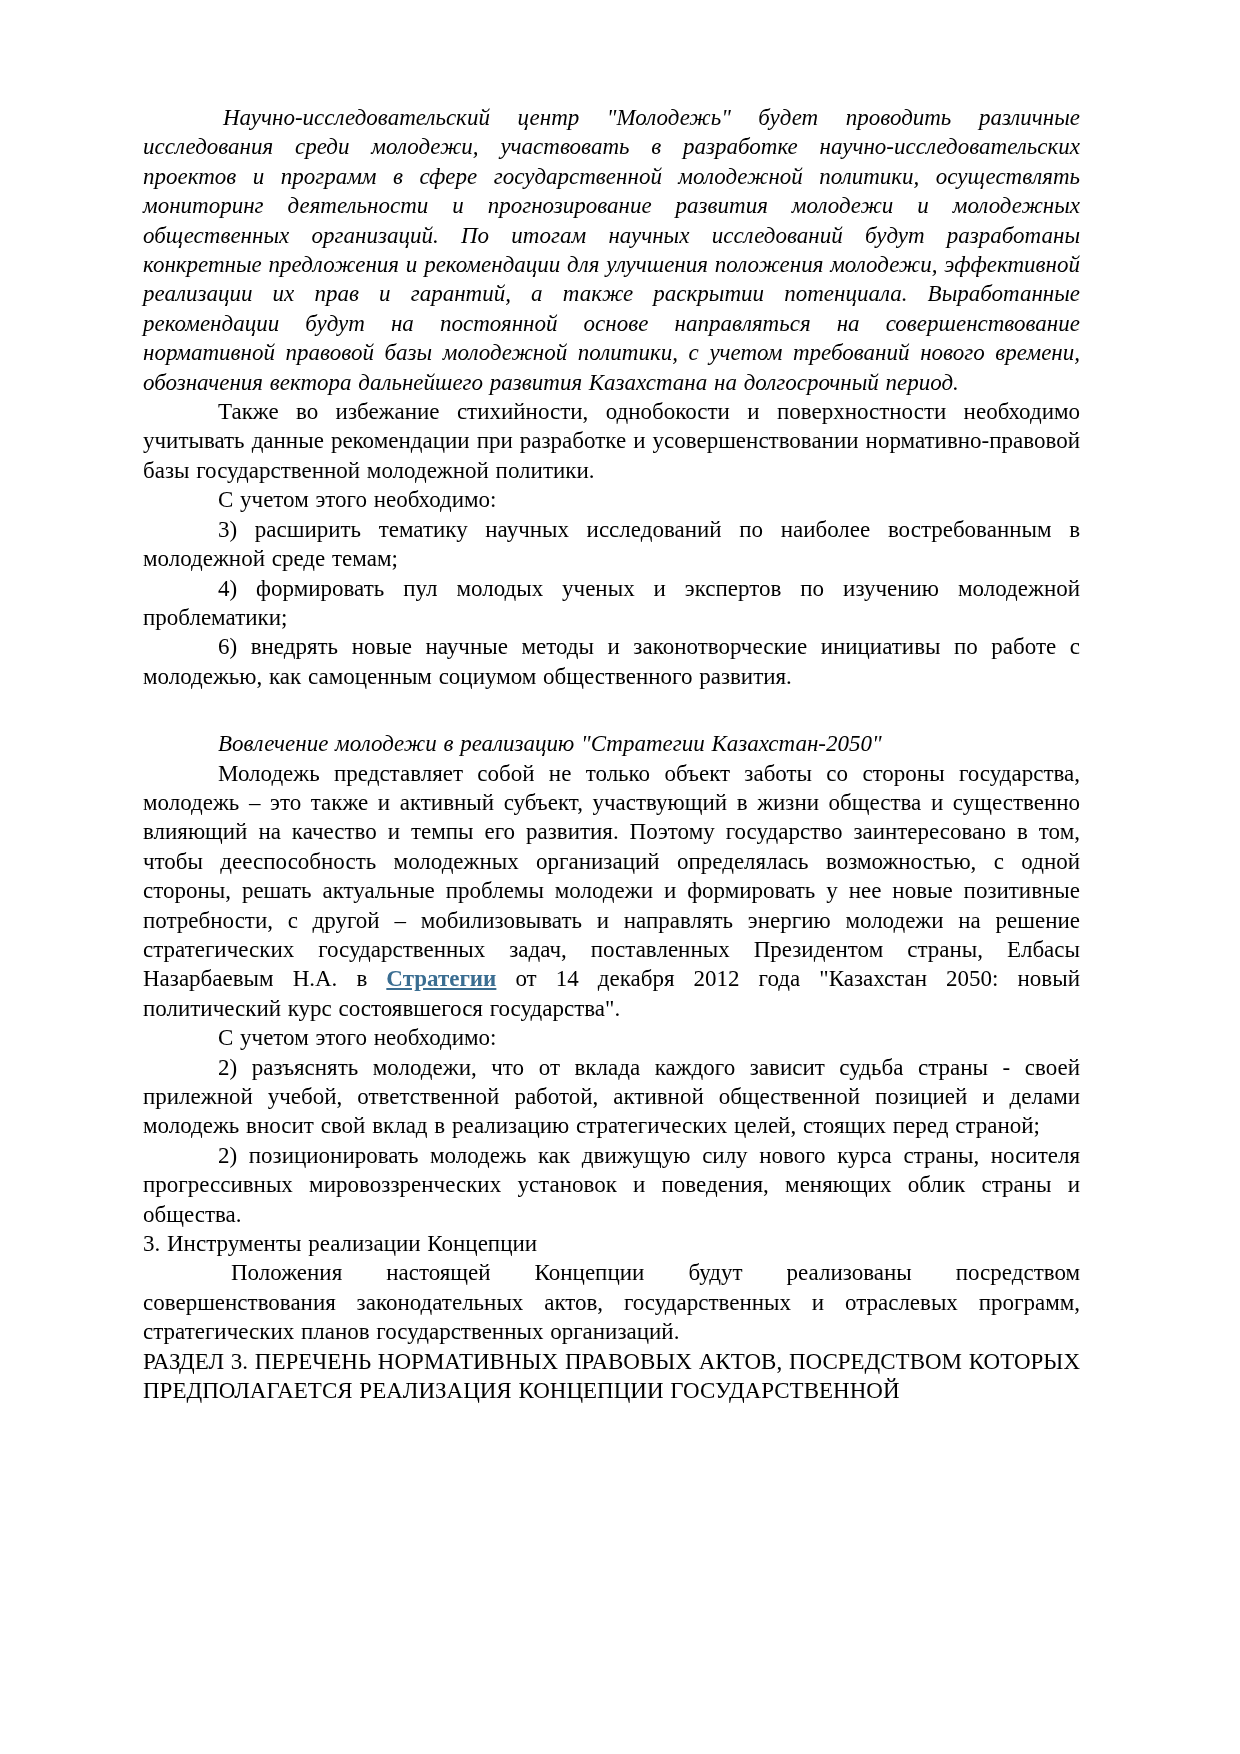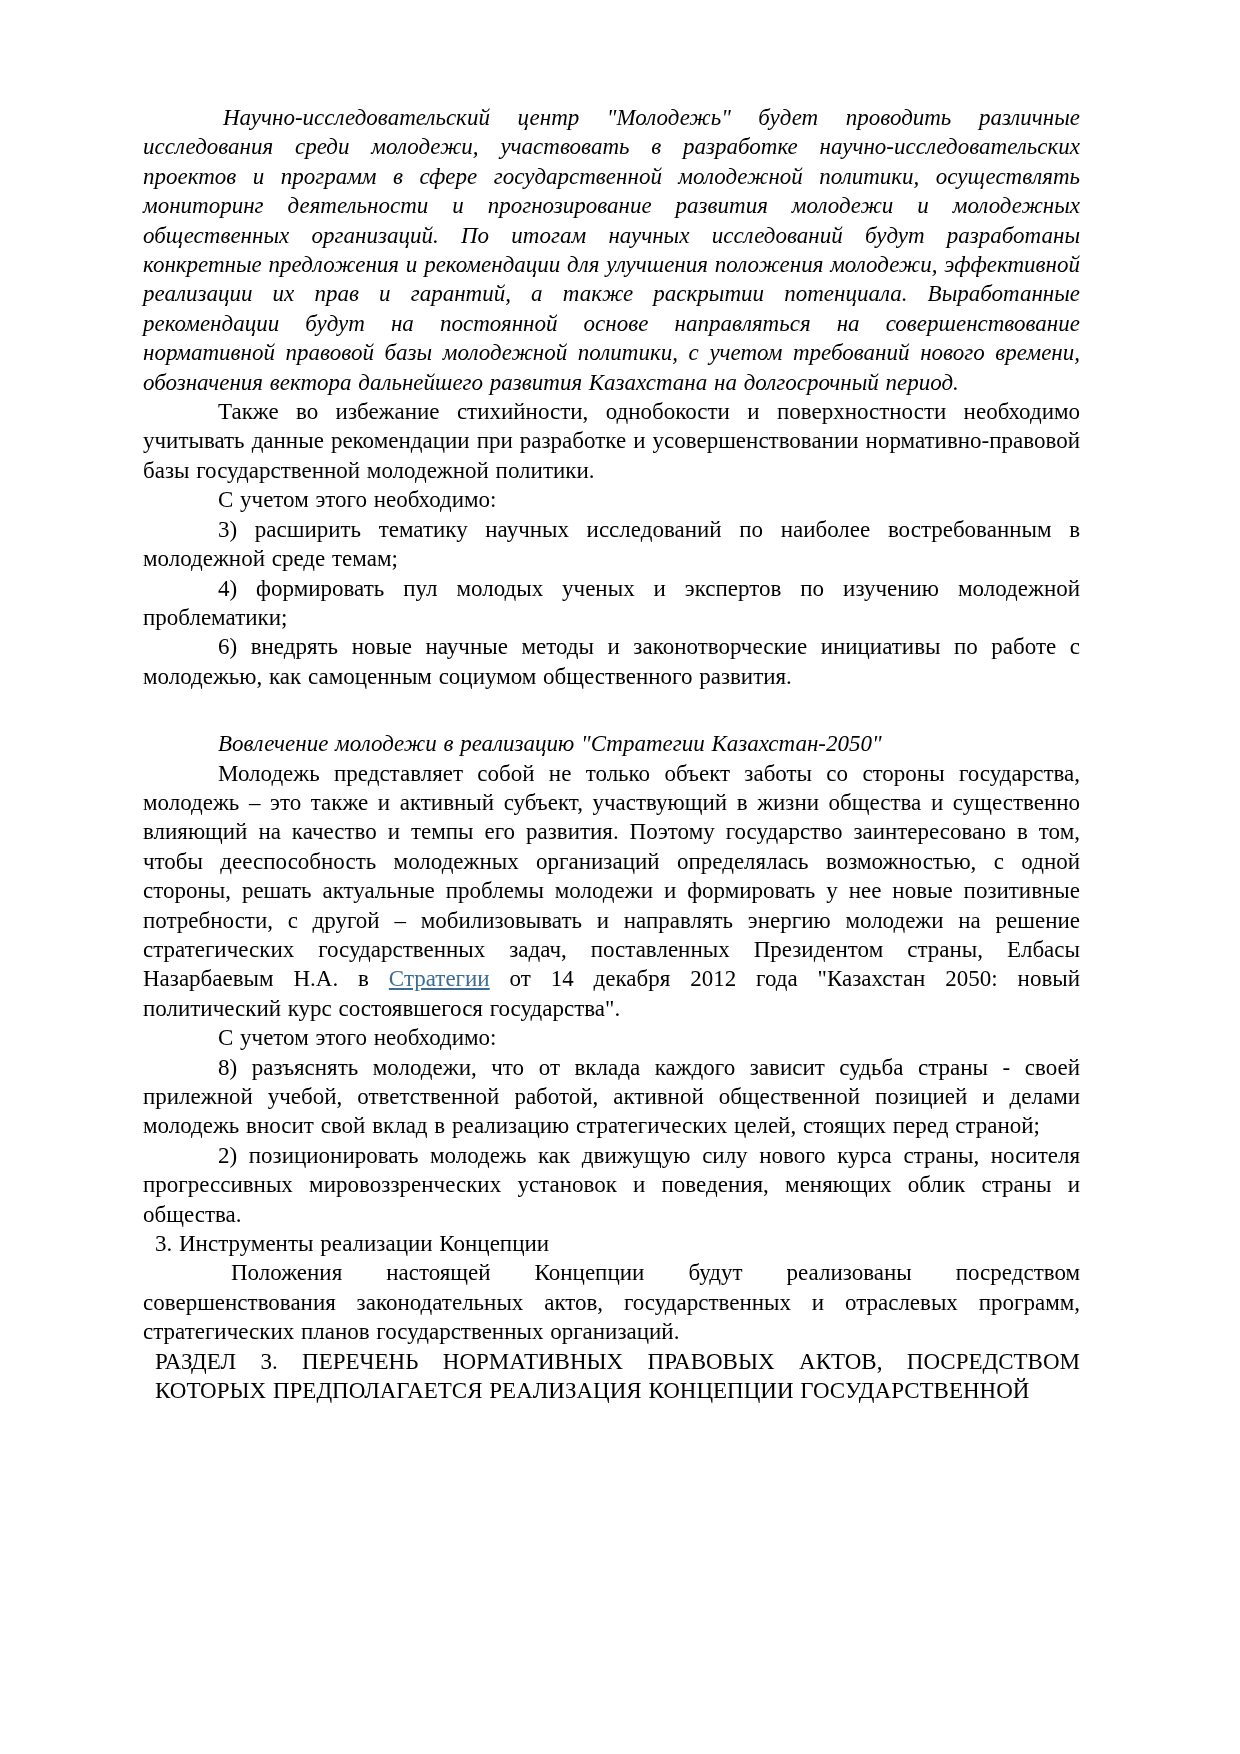--- a/index.html
+++ b/index.html
@@ -22,26 +22,27 @@
     font-size: 23px;
     line-height: 29.4px;
     color: #000000;
     text-align: justify;
     text-align-last: left;
     word-spacing: 1px;
   }
   .indent    { text-indent: 75px; }
   .indent-lg { text-indent: 80px; font-style: italic; }
   .indent-xl { text-indent: 88px; }
-  .no-indent { text-indent: 0; margin-left: 12px; }
+  .no-indent { text-indent: 0; }
   .italic    { font-style: italic; margin-top: 38px; }
   a.doc-link {
     color: var(--link-color, #3a6d91);
     text-decoration: underline;
     cursor: pointer;
+    font-weight: bold;
   }
 </style>
 </head>
 <body>
 
 <div class="page">
 
   <p class="para indent-lg">Научно-исследовательский центр "Молодежь" будет проводить различные исследования среди молодежи, участвовать в разработке научно-исследовательских проектов и программ в сфере государственной молодежной политики, осуществлять мониторинг деятельности и прогнозирование развития молодежи и молодежных общественных организаций. По итогам научных исследований будут разработаны конкретные предложения и рекомендации для улучшения положения молодежи, эффективной реализации их прав и гарантий, а также раскрытии потенциала. Выработанные рекомендации будут на постоянной основе направляться на совершенствование нормативной правовой базы молодежной политики, с учетом требований нового времени, обозначения вектора дальнейшего развития Казахстана на долгосрочный период.</p>
 
   <p class="para indent">Также во избежание стихийности, однобокости и поверхностности необходимо учитывать данные рекомендации при разработке и усовершенствовании нормативно-правовой базы государственной молодежной политики.</p>
@@ -56,21 +57,21 @@
 
 
   <p class="para indent">6) внедрять новые научные методы и законотворческие инициативы по работе с молодежью, как самоценным социумом общественного развития.</p>
 
   <p class="para indent italic">Вовлечение молодежи в реализацию "Стратегии Казахстан-2050"</p>
 
   <p class="para indent"><span>Молодежь представляет собой не только объект заботы со стороны государства, молодежь – это также и активный субъект, участвующий в жизни общества и существенно влияющий на качество и темпы его развития. Поэтому государство заинтересовано в том, чтобы дееспособность молодежных организаций определялась возможностью, с одной стороны, решать актуальные проблемы молодежи и формировать у нее новые позитивные потребности, с другой – мобилизовывать и направлять энергию молодежи на решение стратегических государственных задач, поставленных Президентом страны, Елбасы Назарбаевым Н.А. в </span><a class="doc-link">Стратегии</a><span> от 14 декабря 2012 года "Казахстан 2050: новый политический курс состоявшегося государства".</span></p>
 
   <p class="para indent">С учетом этого необходимо:</p>
 
-  <p class="para indent">8) разъяснять молодежи, что от вклада каждого зависит судьба страны - своей прилежной учебой, ответственной работой, активной общественной позицией и делами молодежь вносит свой вклад в реализацию стратегических целей, стоящих перед страной;</p>
+  <p class="para indent">2) разъяснять молодежи, что от вклада каждого зависит судьба страны - своей прилежной учебой, ответственной работой, активной общественной позицией и делами молодежь вносит свой вклад в реализацию стратегических целей, стоящих перед страной;</p>
 
   <p class="para indent">2) позиционировать молодежь как движущую силу нового курса страны, носителя прогрессивных мировоззренческих установок и поведения, меняющих облик страны и общества.</p>
 
   <p class="para no-indent">3. Инструменты реализации Концепции</p>
 
   <p class="para indent-xl">Положения настоящей Концепции будут реализованы посредством совершенствования законодательных актов, государственных и отраслевых программ, стратегических планов государственных организаций.</p>
 
   <p class="para no-indent">РАЗДЕЛ 3. ПЕРЕЧЕНЬ НОРМАТИВНЫХ ПРАВОВЫХ АКТОВ, ПОСРЕДСТВОМ КОТОРЫХ ПРЕДПОЛАГАЕТСЯ РЕАЛИЗАЦИЯ КОНЦЕПЦИИ ГОСУДАРСТВЕННОЙ</p>
 
 </div>

